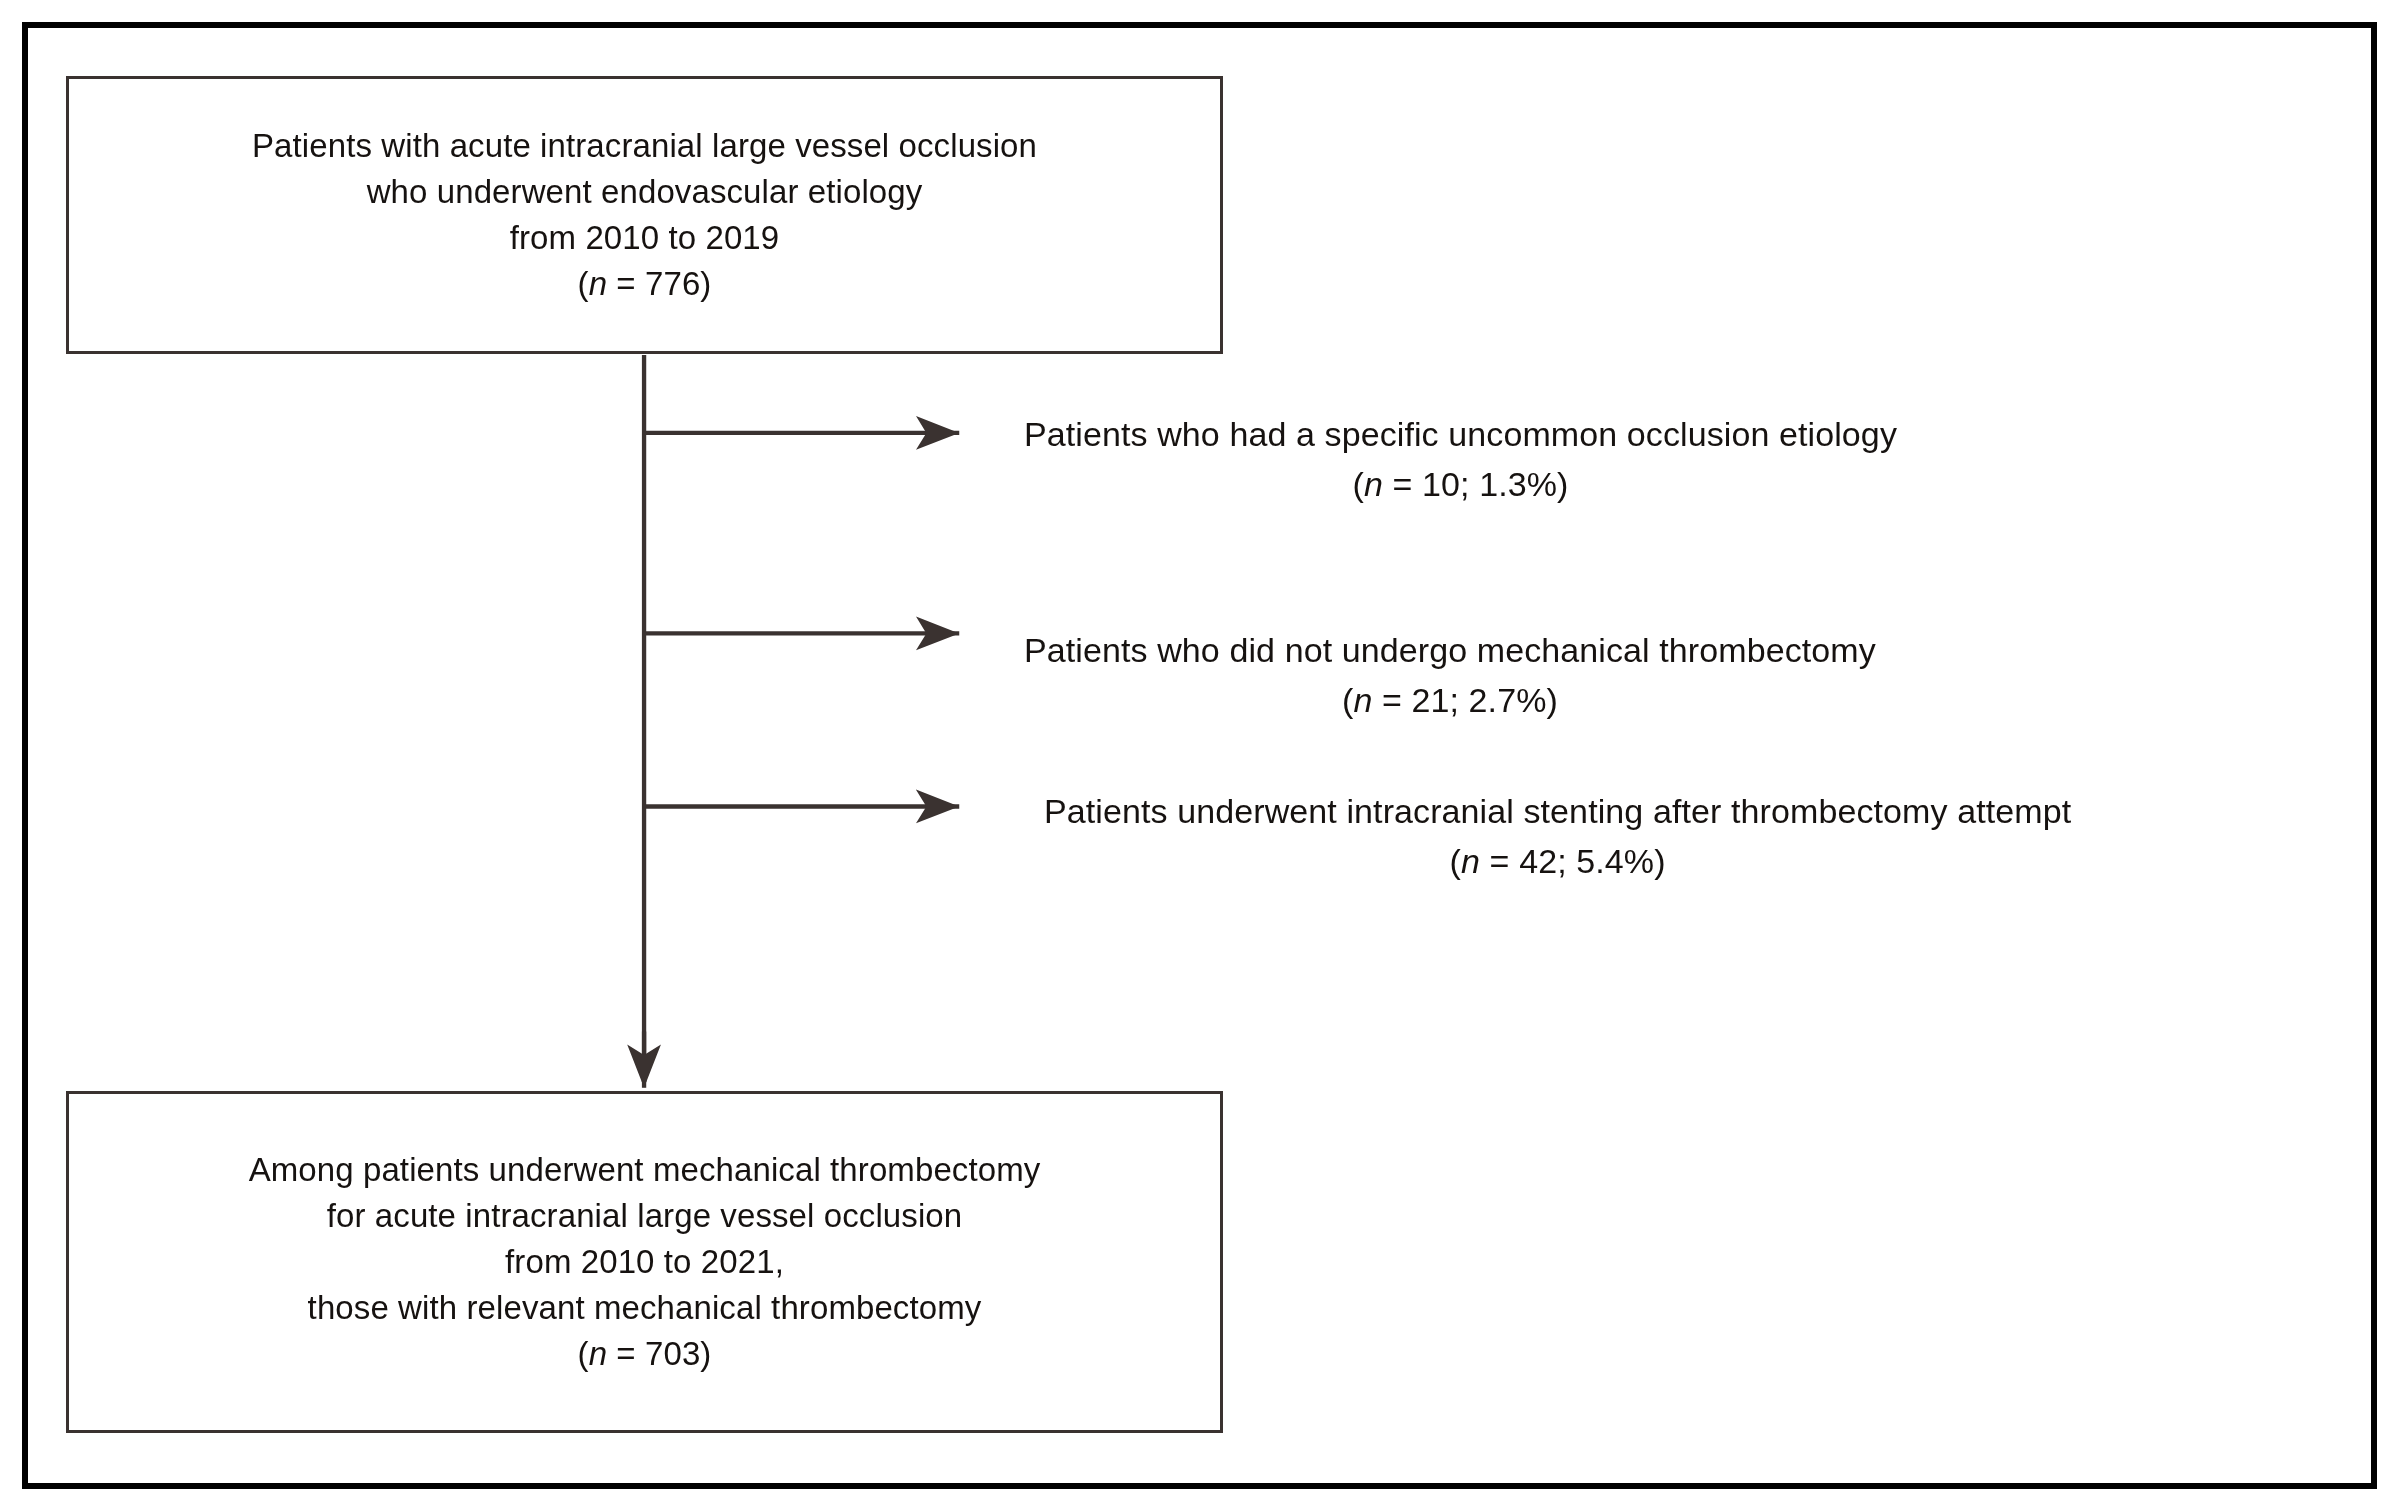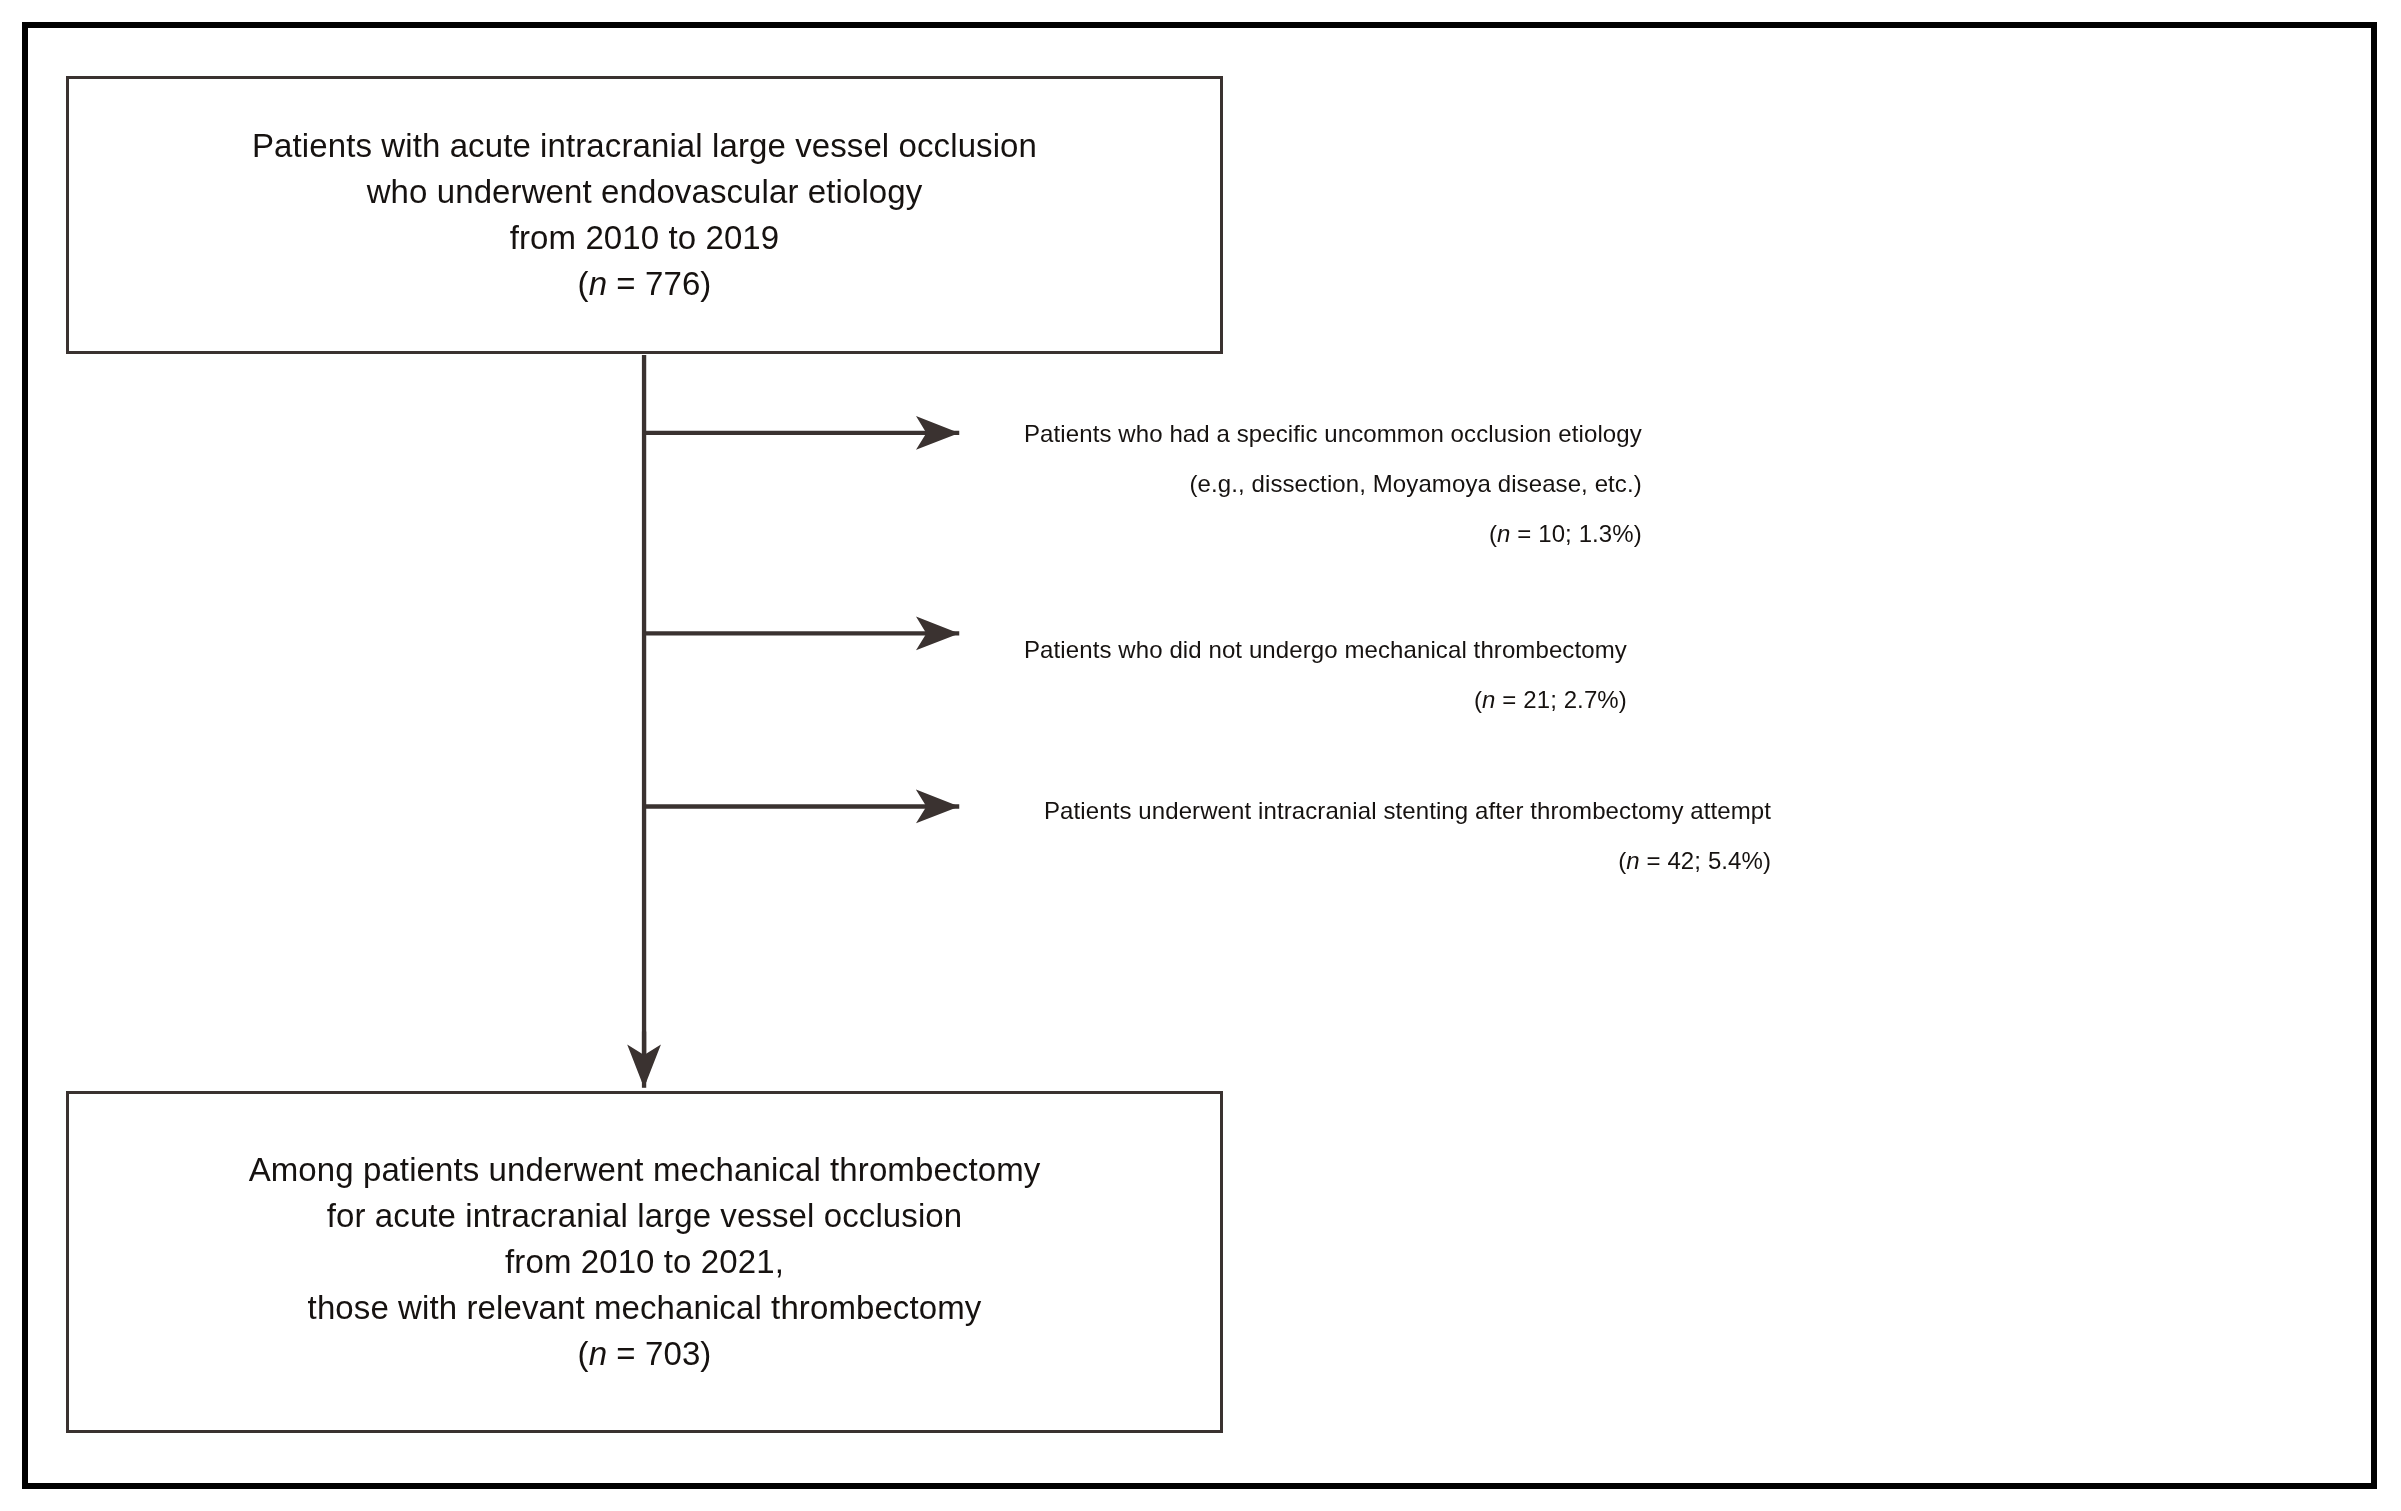--- a/index.html
+++ b/index.html
@@ -82,24 +82,24 @@
   .excl-block {
     position: absolute;
     left: 1024px;
   }
 
   #excl-1 { top: 409px; }
   #excl-2 { top: 625px; }
   #excl-3 { top: 786px; margin-left: 20px; }
 
   .excl-line {
-    font-size: 24px;
+    font-size: 34px;
     line-height: 50px;
     color: #161210;
-    text-align: right;
+    text-align: center;
     white-space: nowrap;
     letter-spacing: 0.1px;
   }
 
   .ital-n {
     font-style: italic;
   }
 </style>
 </head>
 <body>
@@ -130,21 +130,20 @@
 
   <div class="flow-box" id="box-enrolled">
     <div class="box-line">Patients with acute intracranial large vessel occlusion</div>
     <div class="box-line">who underwent endovascular etiology</div>
     <div class="box-line">from 2010 to 2019</div>
     <div class="box-line"><span>(</span><span class="ital-n">n</span><span> = </span><span>776</span><span>)</span></div>
   </div>
 
   <div class="excl-block" id="excl-1">
     <div class="excl-line">Patients who had a specific uncommon occlusion etiology</div>
-    <div class="excl-line">(e.g., dissection, Moyamoya disease, etc.)</div>
     <div class="excl-line"><span>(</span><span class="ital-n">n</span><span> = </span><span>10</span><span>; </span><span>1.3%</span><span>)</span></div>
   </div>
 
   <div class="excl-block" id="excl-2">
     <div class="excl-line">Patients who did not undergo mechanical thrombectomy</div>
     <div class="excl-line"><span>(</span><span class="ital-n">n</span><span> = </span><span>21</span><span>; </span><span>2.7%</span><span>)</span></div>
   </div>
 
   <div class="excl-block" id="excl-3">
     <div class="excl-line">Patients underwent intracranial stenting after thrombectomy attempt</div>

